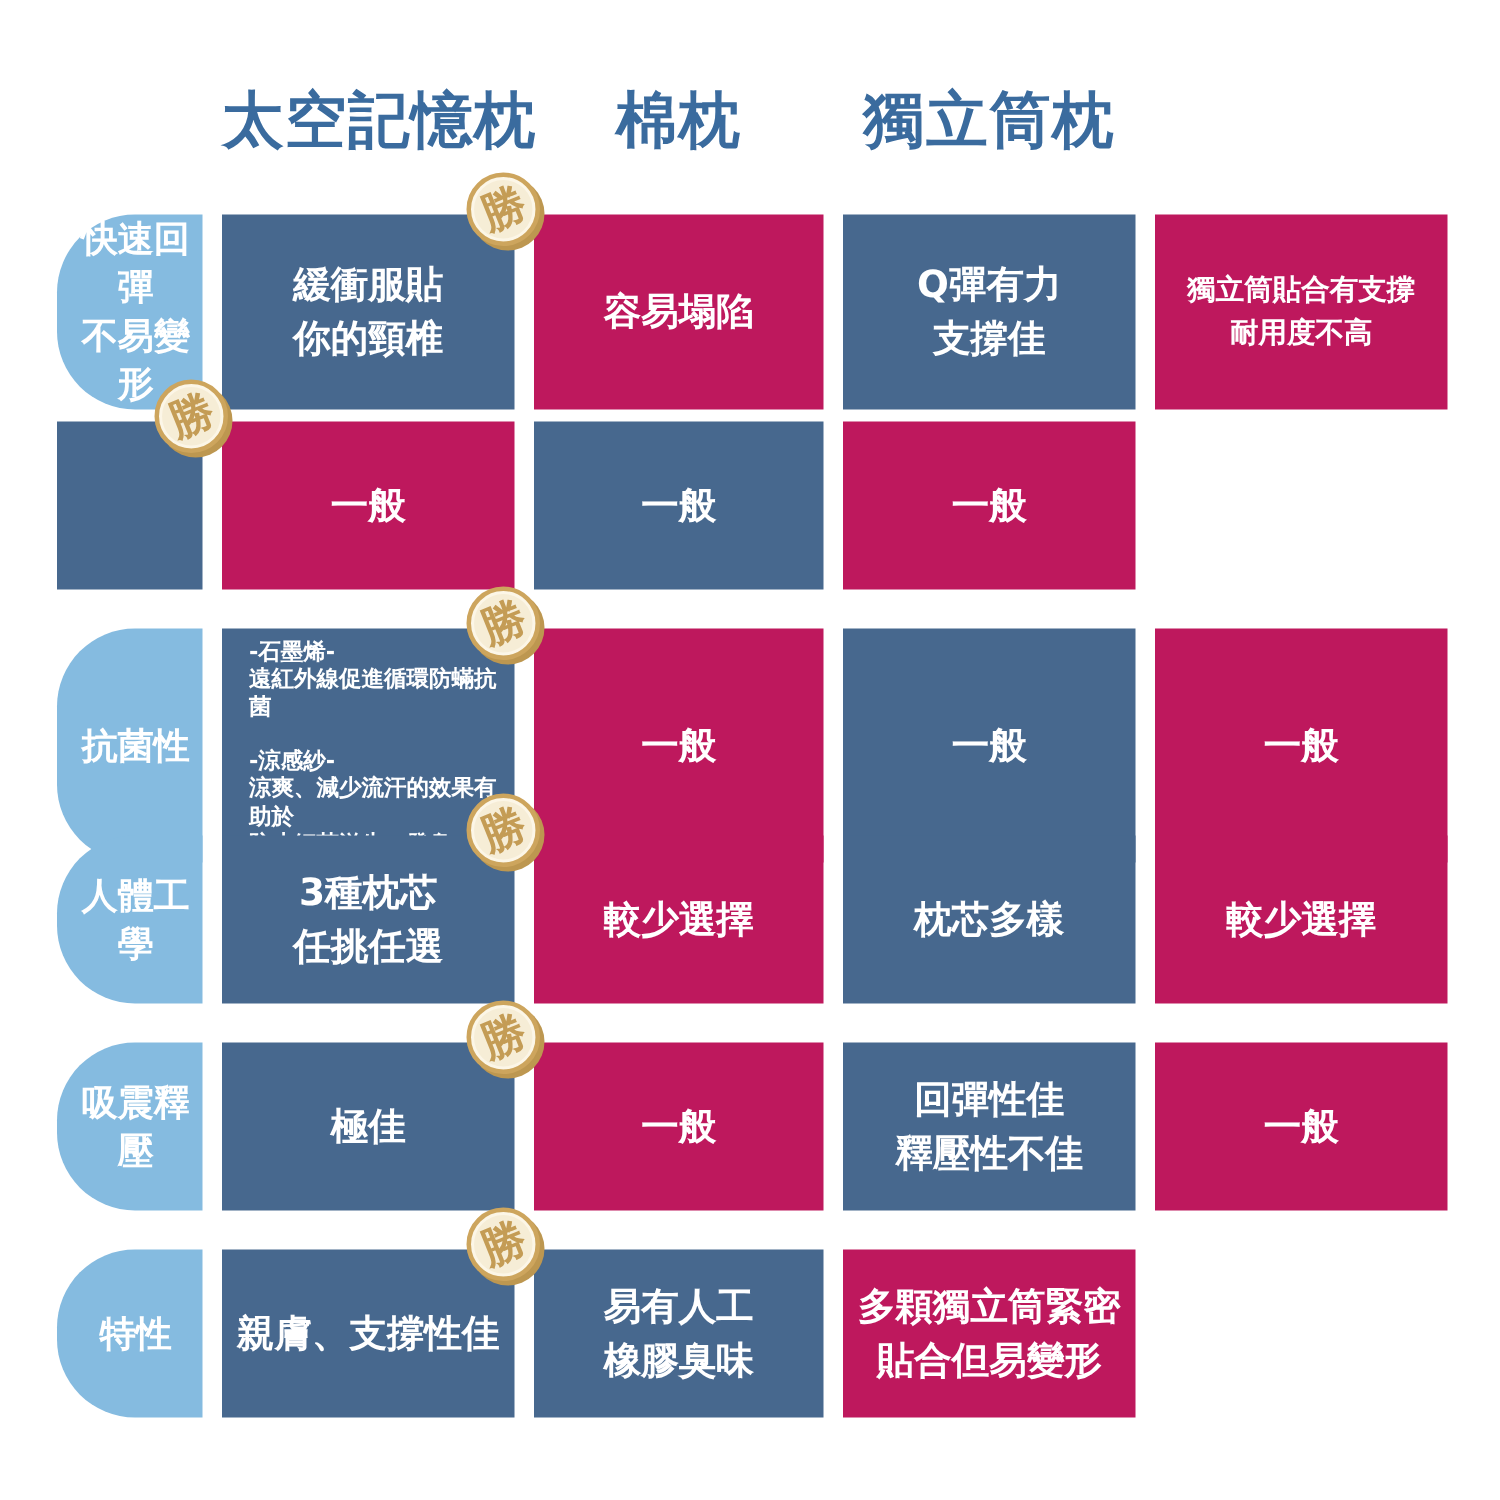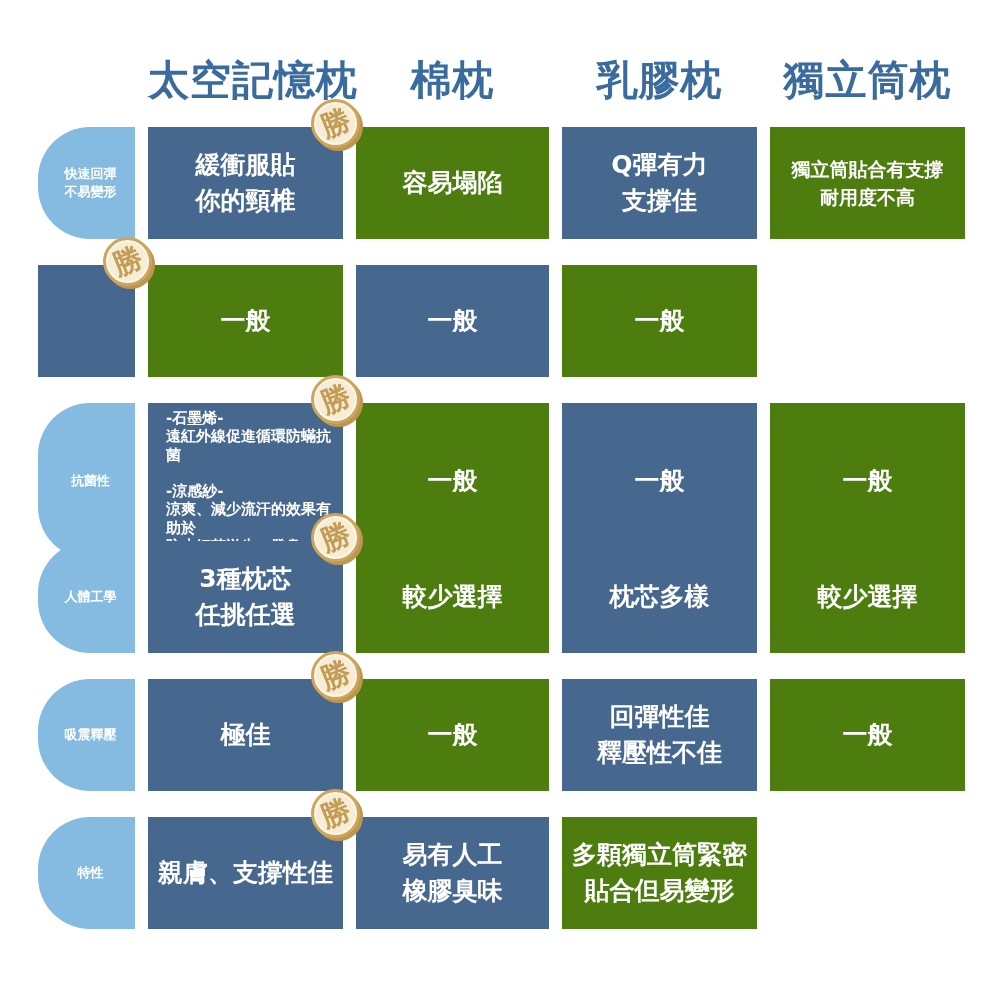--- a/index.html
+++ b/index.html
@@ -14,21 +14,21 @@
     position: absolute;
     left: 38px; top: 55px;
     width: 927px;
   }
   .grid-row {
     display: grid;
     grid-template-columns: 97px 195px 193px 195px 195px;
     column-gap: 13px;
   }
   
-  .header-row { height: 50px; margin-bottom: 22px; align-items: center; }
+  .header-row { height: 50px; margin-bottom: 38px; align-items: center; }
   .col-title {
     text-align: center;
     font-size: 41px;
     font-weight: bold;
     color: #3a6b9e;
     white-space: nowrap;
     letter-spacing: 1px;
     line-height: 50px;
   }
   
@@ -36,39 +36,39 @@
   .row.last { margin-top: 7px; }
   .pill {
     background: #85bbe0;
     border-radius: 52px 0 0 52px;
     color: #ffffff;
     display: flex;
     align-items: center;
     justify-content: center;
     text-align: center;
     font-weight: bold;
-    font-size: 13px;
+    font-size: 24px;
     line-height: 1.35;
     white-space: pre-line;
     padding-left: 8px;
   }
   .cell {
     position: relative;
     display: flex;
     align-items: center;
     justify-content: center;
     text-align: center;
     color: #ffffff;
     font-weight: bold;
     font-size: 25px;
     line-height: 1.45;
     white-space: pre-line;
   }
   .cell.dark  { background: #47688e; }
-  .cell.light { background: #4d7c0f; }
+  .cell.light { background: #be185d; }
   .cell .cell-text { display: block; }
   .cell .small { font-size: 19px; line-height: 1.5; }
   .cell .detail {
     font-size: 15px;
     line-height: 1.22;
     text-align: left;
     width: 100%;
     padding: 6px 8px 4px 18px;
     font-weight: bold;
   }
@@ -97,21 +97,20 @@
 </style>
 </head>
 <body>
 
 <div class="canvas">
 
   <div class="grid-row header-row">
     <div></div>
     <div class="col-title">太空記憶枕</div>
     <div class="col-title">棉枕</div>
-    <div class="col-title">乳膠枕</div>
     <div class="col-title">獨立筒枕</div>
   </div>
 
   <div class="grid-row row">
     <div class="pill"><span>快速回彈
 不易變形</span></div>
     <div class="cell dark">
       <div class="badge"><span class="badge-glyph">勝</span></div>
       <span class="cell-text">緩衝服貼
 你的頸椎</span>

